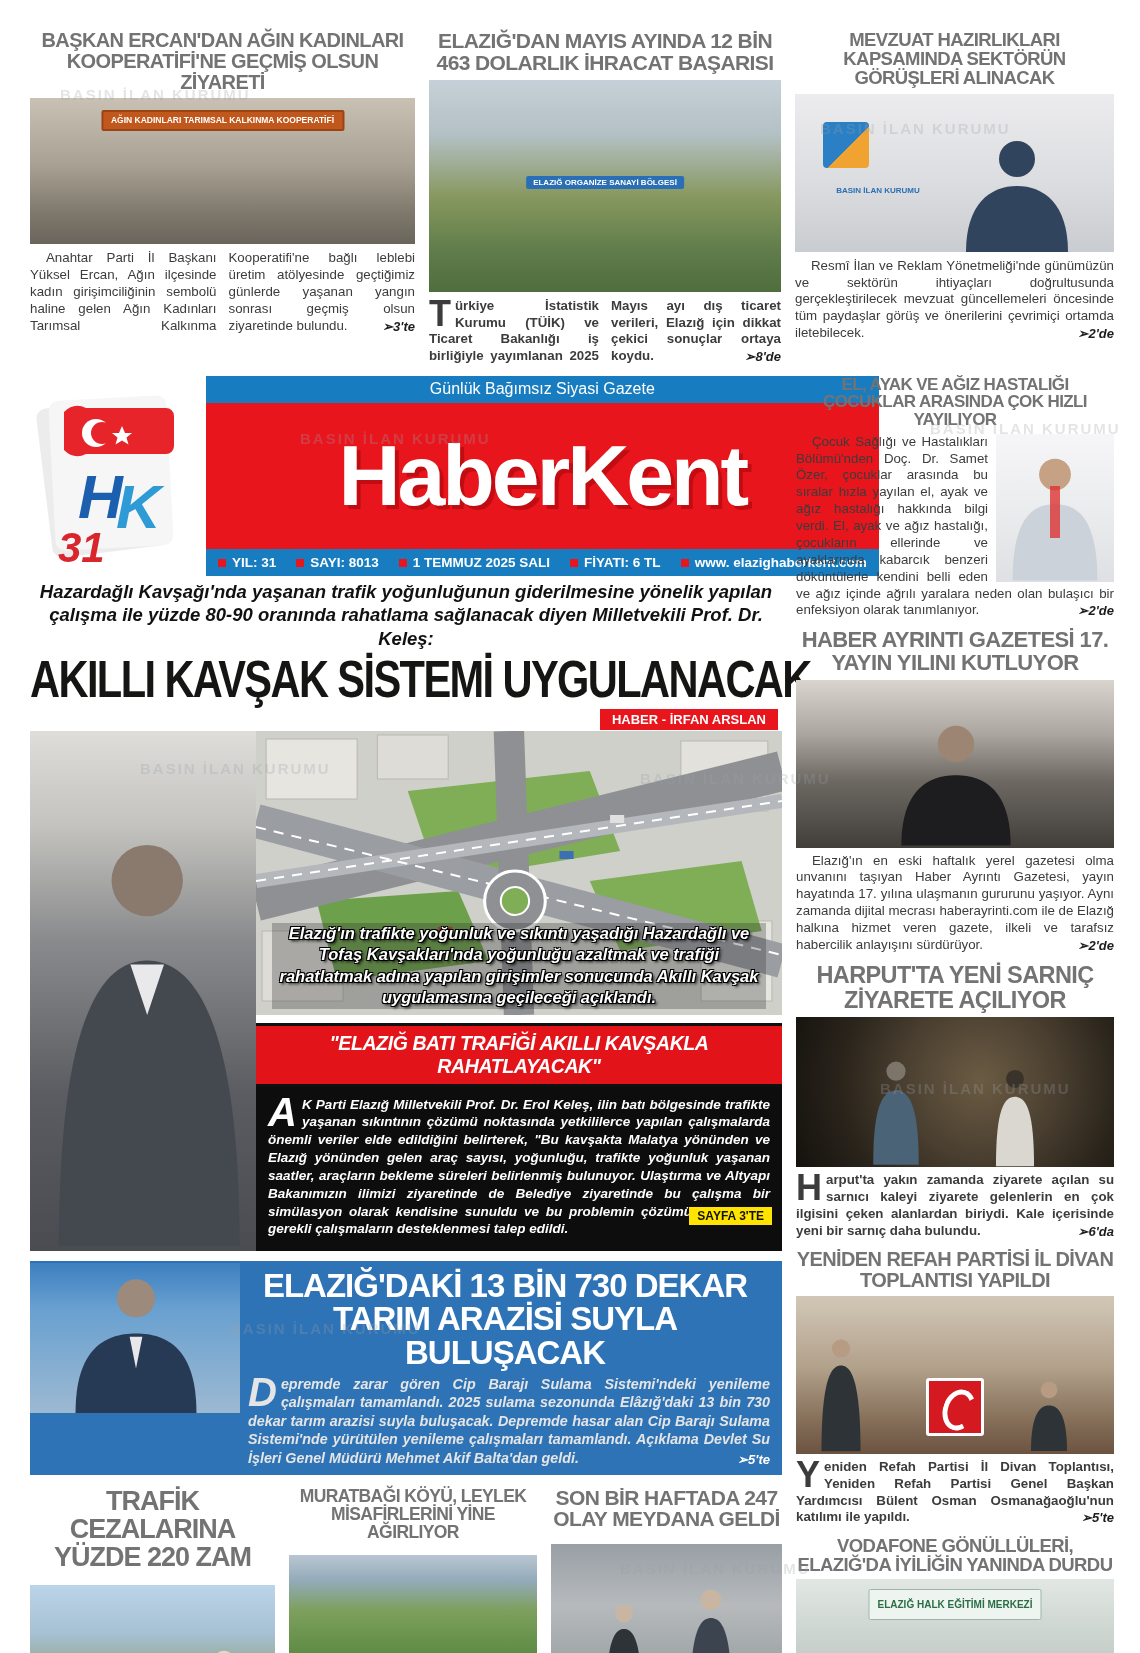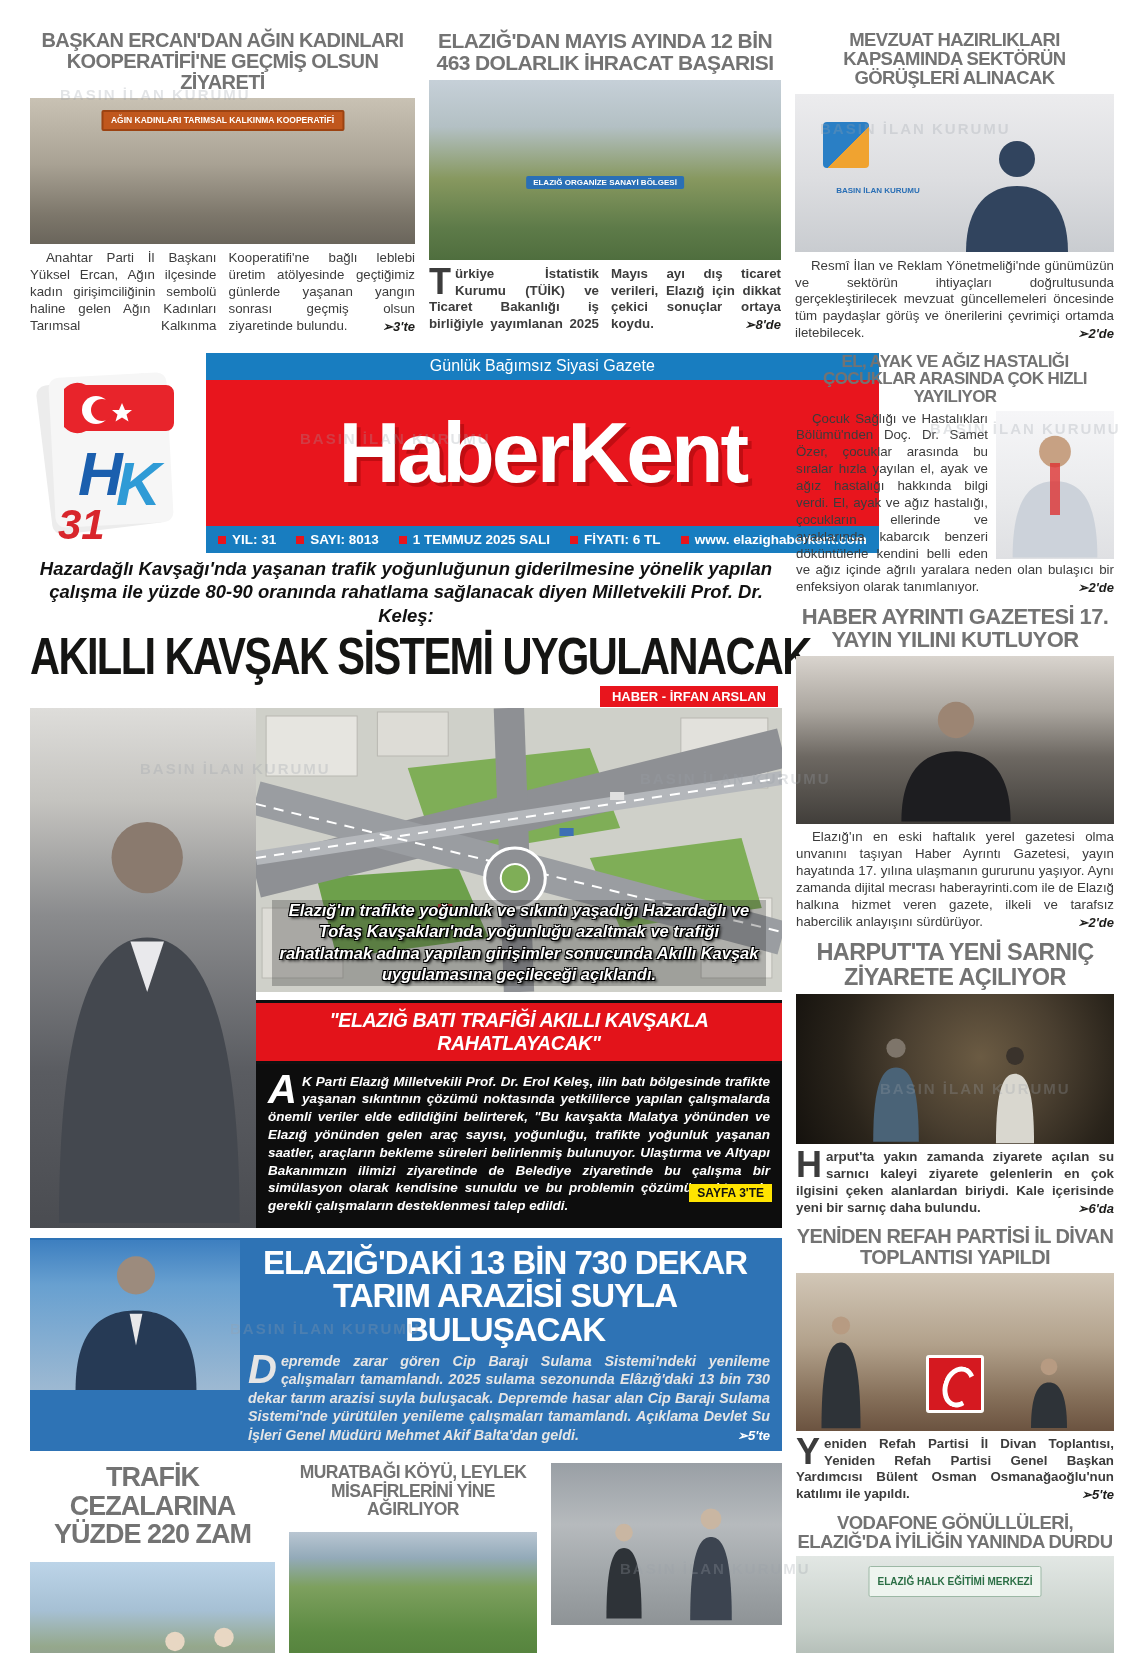--- a/index.html
+++ b/index.html
@@ -24,21 +24,21 @@
   .sign{position:absolute;left:50%;transform:translateX(-50%);white-space:nowrap;font-weight:700;text-align:center;border-radius:2px;}
 
   
   .top-strip{display:grid;grid-template-columns:385px 352px 1fr;gap:0 14px;position:relative;z-index:2;}
   .top-article h2{margin-bottom:6px;}
   .t0 h2{font-size:20px;}
   .t1 h2{font-size:21px;}
   .t2 h2{font-size:18.5px;}
   .ph-coop{height:146px;background:linear-gradient(180deg,#c9c2b4 0%,#a9a294 45%,#7d776b 80%,#6a655b 100%);}
   .ph-coop .sign{top:12px;font-size:8.5px;color:#fff;background:#c0571d;border:2px solid #9c4312;padding:3px 8px;line-height:1.25;}
-  .ph-osb{height:180px;background:linear-gradient(180deg,#c6d0d8 0%,#b3c0c4 26%,#87985f 55%,#5e7b49 82%,#4f6e3e 100%);}
+  .ph-osb{height:212px;background:linear-gradient(180deg,#c6d0d8 0%,#b3c0c4 26%,#87985f 55%,#5e7b49 82%,#4f6e3e 100%);}
   .ph-osb .sign{top:96px;font-size:8px;color:#fff;background:#2a6fb5;padding:2px 7px;}
   .ph-bik{height:158px;background:linear-gradient(180deg,#ececee 0%,#dcdde0 55%,#c9ccd0 100%);}
   .fig-navy svg{fill:#31445e;}
   .biklogo{position:absolute;left:28px;top:28px;width:46px;height:46px;background:linear-gradient(135deg,#2a7fc5 55%,#f0a330 55%);border-radius:4px;}
   .bik-sign{top:92px;left:26%!important;font-size:8px;color:#2a6fb5;background:transparent;}
   .top-article .bodytxt{margin-top:6px;}
 
   
   .content{display:grid;grid-template-columns:752px 1fr;column-gap:14px;margin-top:10px;position:relative;z-index:2;}
 
@@ -305,20 +305,21 @@
 
         </article>
 
         <article class="bottom-article b1">
           <h2 class="hl">MURATBAĞI KÖYÜ, LEYLEK MİSAFİRLERİNİ YİNE AĞIRLIYOR</h2>
           <div class="photo ph-field"></div>
 
         </article>
 
         <article class="bottom-article b2">
+          <h2 class="hl">SON BİR HAFTADA 247 OLAY MEYDANA GELDİ</h2>
           <div class="photo ph-walk">
             <span class="figure fig-dark" style="left:22%;width:44px;height:110px">
               <svg width="44" height="110" viewBox="0 0 40 88">
                   <circle cx="20" cy="10" r="8" fill="#c9b6a2"></circle>
                   <path d="M4 88 C4 36 11 24 20 24 C29 24 36 36 36 88 Z"></path>
                 </svg>
             </span>
             <span class="figure fig-dark" style="left:58%;width:52px;height:124px">
               <svg width="52" height="124" viewBox="0 0 40 88">
                   <circle cx="20" cy="10" r="8" fill="#c9b6a2"></circle>

